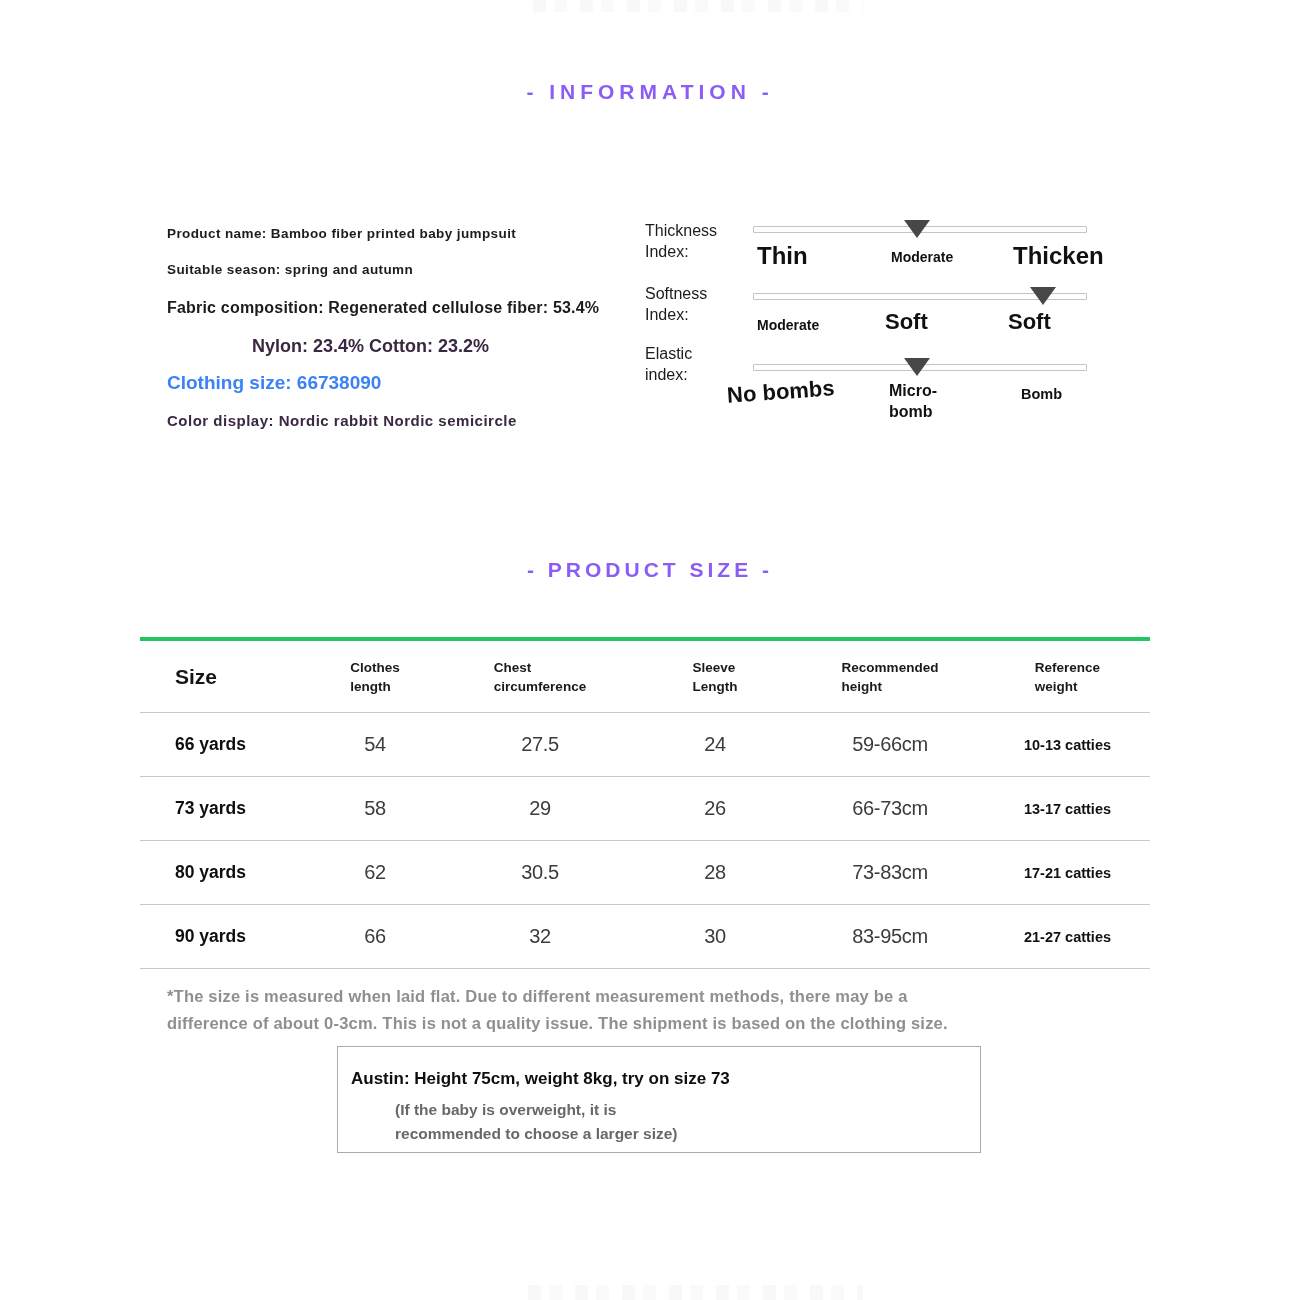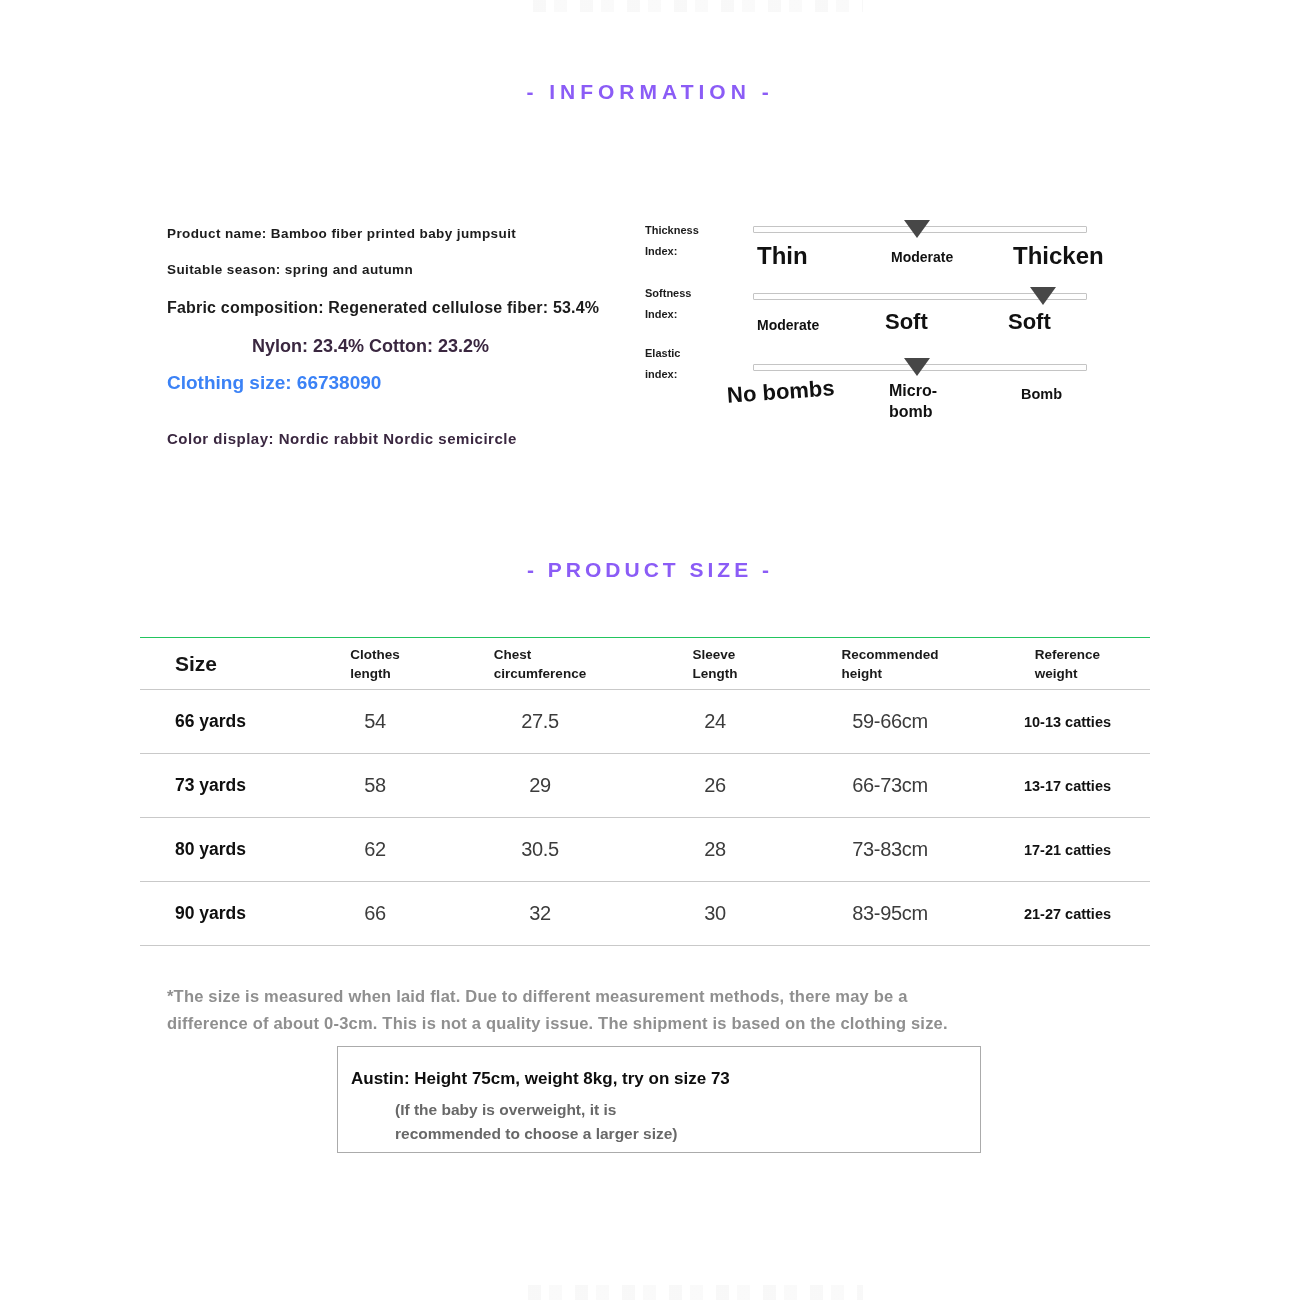--- a/index.html
+++ b/index.html
@@ -19,38 +19,38 @@
   .title-info { top:80px; }
   .title-size { top:558px; letter-spacing:4px; }
 
   
   .pi { position:absolute; left:167px; font-weight:bold; white-space:nowrap; }
   .pi-name   { top:226px; font-size:13.5px; letter-spacing:0.4px; }
   .pi-season { top:262px; font-size:13.5px; letter-spacing:0.4px; }
   .pi-fabric { top:299px; font-size:16px;   letter-spacing:0.2px; }
   .pi-comp   { left:252px; top:336px; font-size:18px; color:#3a2740; }
   .pi-csize  { top:372px; font-size:19px; color:#3b82f6; }
-  .pi-color  { top:430px; font-size:15px; color:#3a2740; letter-spacing:0.5px; }
-
-  
-  .idx-label { position:absolute; left:645px; font-weight:bold; font-size:11px; line-height:21px; white-space:nowrap; }
+  .pi-color  { top:412px; font-size:15px; color:#3a2740; letter-spacing:0.5px; }
+
+  
+  .idx-label { position:absolute; left:645px; font-weight:normal; font-size:16px; line-height:21px; white-space:nowrap; }
   .track { position:absolute; left:753px; width:334px; height:7px; background:#fefefe;
     border:1px solid #c4c4c4; border-radius:1px; }
   .marker { position:absolute; top:-7px; transform:translateX(-50%); width:0; height:0;
     border-left:13px solid transparent; border-right:13px solid transparent; border-top:18px solid #474747; }
   .opt { position:absolute; font-weight:bold; white-space:nowrap; color:#111; }
   .opt-lg { font-size:24px; }
   .opt-md { font-size:16px; line-height:21px; }
   .opt-sm { font-size:14px; }
 
   
   .size-table { position:absolute; left:140px; top:637px; width:1010px; }
   .trow { display:grid; grid-template-columns:165px 140px 190px 160px 190px 165px;
     border-bottom:1px solid #c9c9c9; align-items:center; height:64px; }
-  .trow.head { border-top:1px solid #22c55e; height:53px; }
+  .trow.head { border-top:4px solid #22c55e; height:76px; }
   .cell { display:flex; justify-content:center; align-items:center; }
   .cell.first { justify-content:flex-start; padding-left:35px; }
   .h-size { font-weight:bold; font-size:21px; color:#151515; }
   .hblock { text-align:left; font-weight:bold; font-size:13.5px; line-height:19px; color:#1a1a1a; }
   .rowlabel { font-weight:bold; font-size:17.5px; color:#0f0f0f; }
   .val { font-size:20px; color:#3c3c3c; letter-spacing:-0.3px; }
   .weight { font-weight:bold; font-size:14.5px; color:#111; }
 
   
   .footnote { position:absolute; left:167px; top:983px; font-weight:bold; font-size:16.5px;

